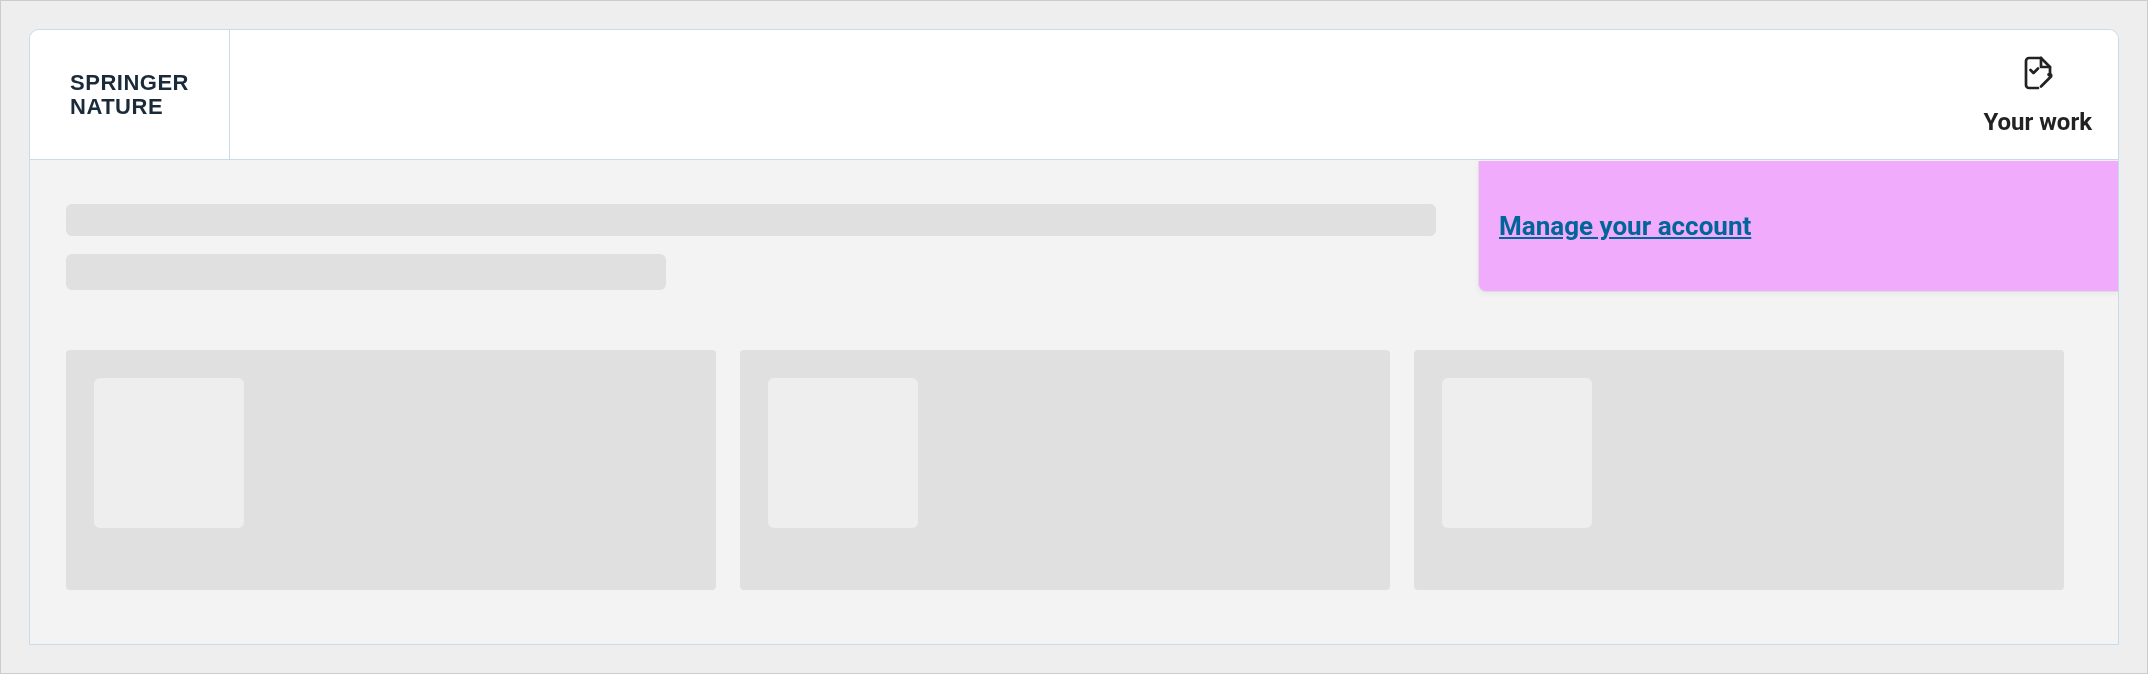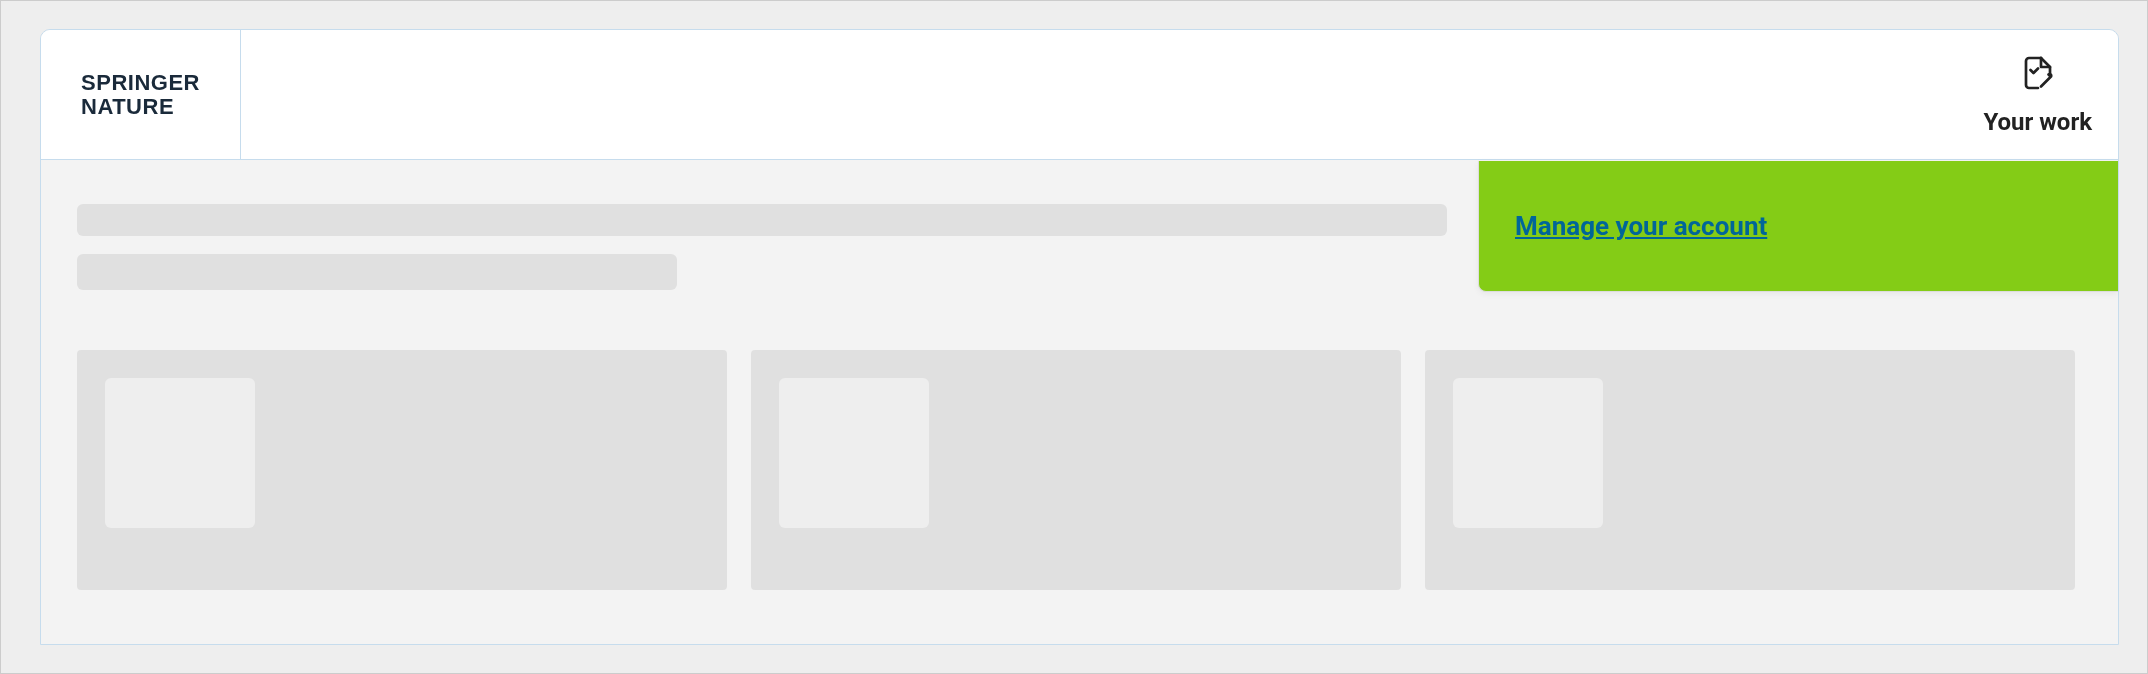--- a/index.html
+++ b/index.html
@@ -24,21 +24,20 @@
   border: 1px solid #ccc;
   padding: 28px;
 }
 .main-panel {
   background: #f3f3f3;
   border: 1px solid #c6dced;
   border-radius: 10px 10px 0 0;
   height: 100%;
   position: relative;
   overflow: hidden;
-  margin-left: 11px;
 }
 .header-bar {
   display: flex;
   align-items: stretch;
   background: #ffffff;
   border-bottom: 1px solid #c6dced;
   height: 130px;
 }
 .logo-cell {
   width: 200px;
@@ -131,27 +130,27 @@
   width: 150px;
   height: 150px;
   background: #eeeeee;
   border-radius: 6px;
 }
 .dropdown-panel {
   position: absolute;
   top: 131px;
   right: 0;
   width: 640px;
-  background: #84cc16;
+  background: #f0abfc;
   border: 1px solid #ddd;
   border-top: none;
   border-right: none;
   border-radius: 0 0 0 8px;
   box-shadow: 0 2px 6px rgba(0,0,0,0.05);
-  padding: 50px 36px;
+  padding: 50px 20px;
   display: flex;
   flex-direction: column;
   gap: 48px;
 }
 .dropdown-link {
   font-size: 26px;
   font-weight: 700;
   color: #006699;
   text-decoration: underline;
   cursor: pointer;

